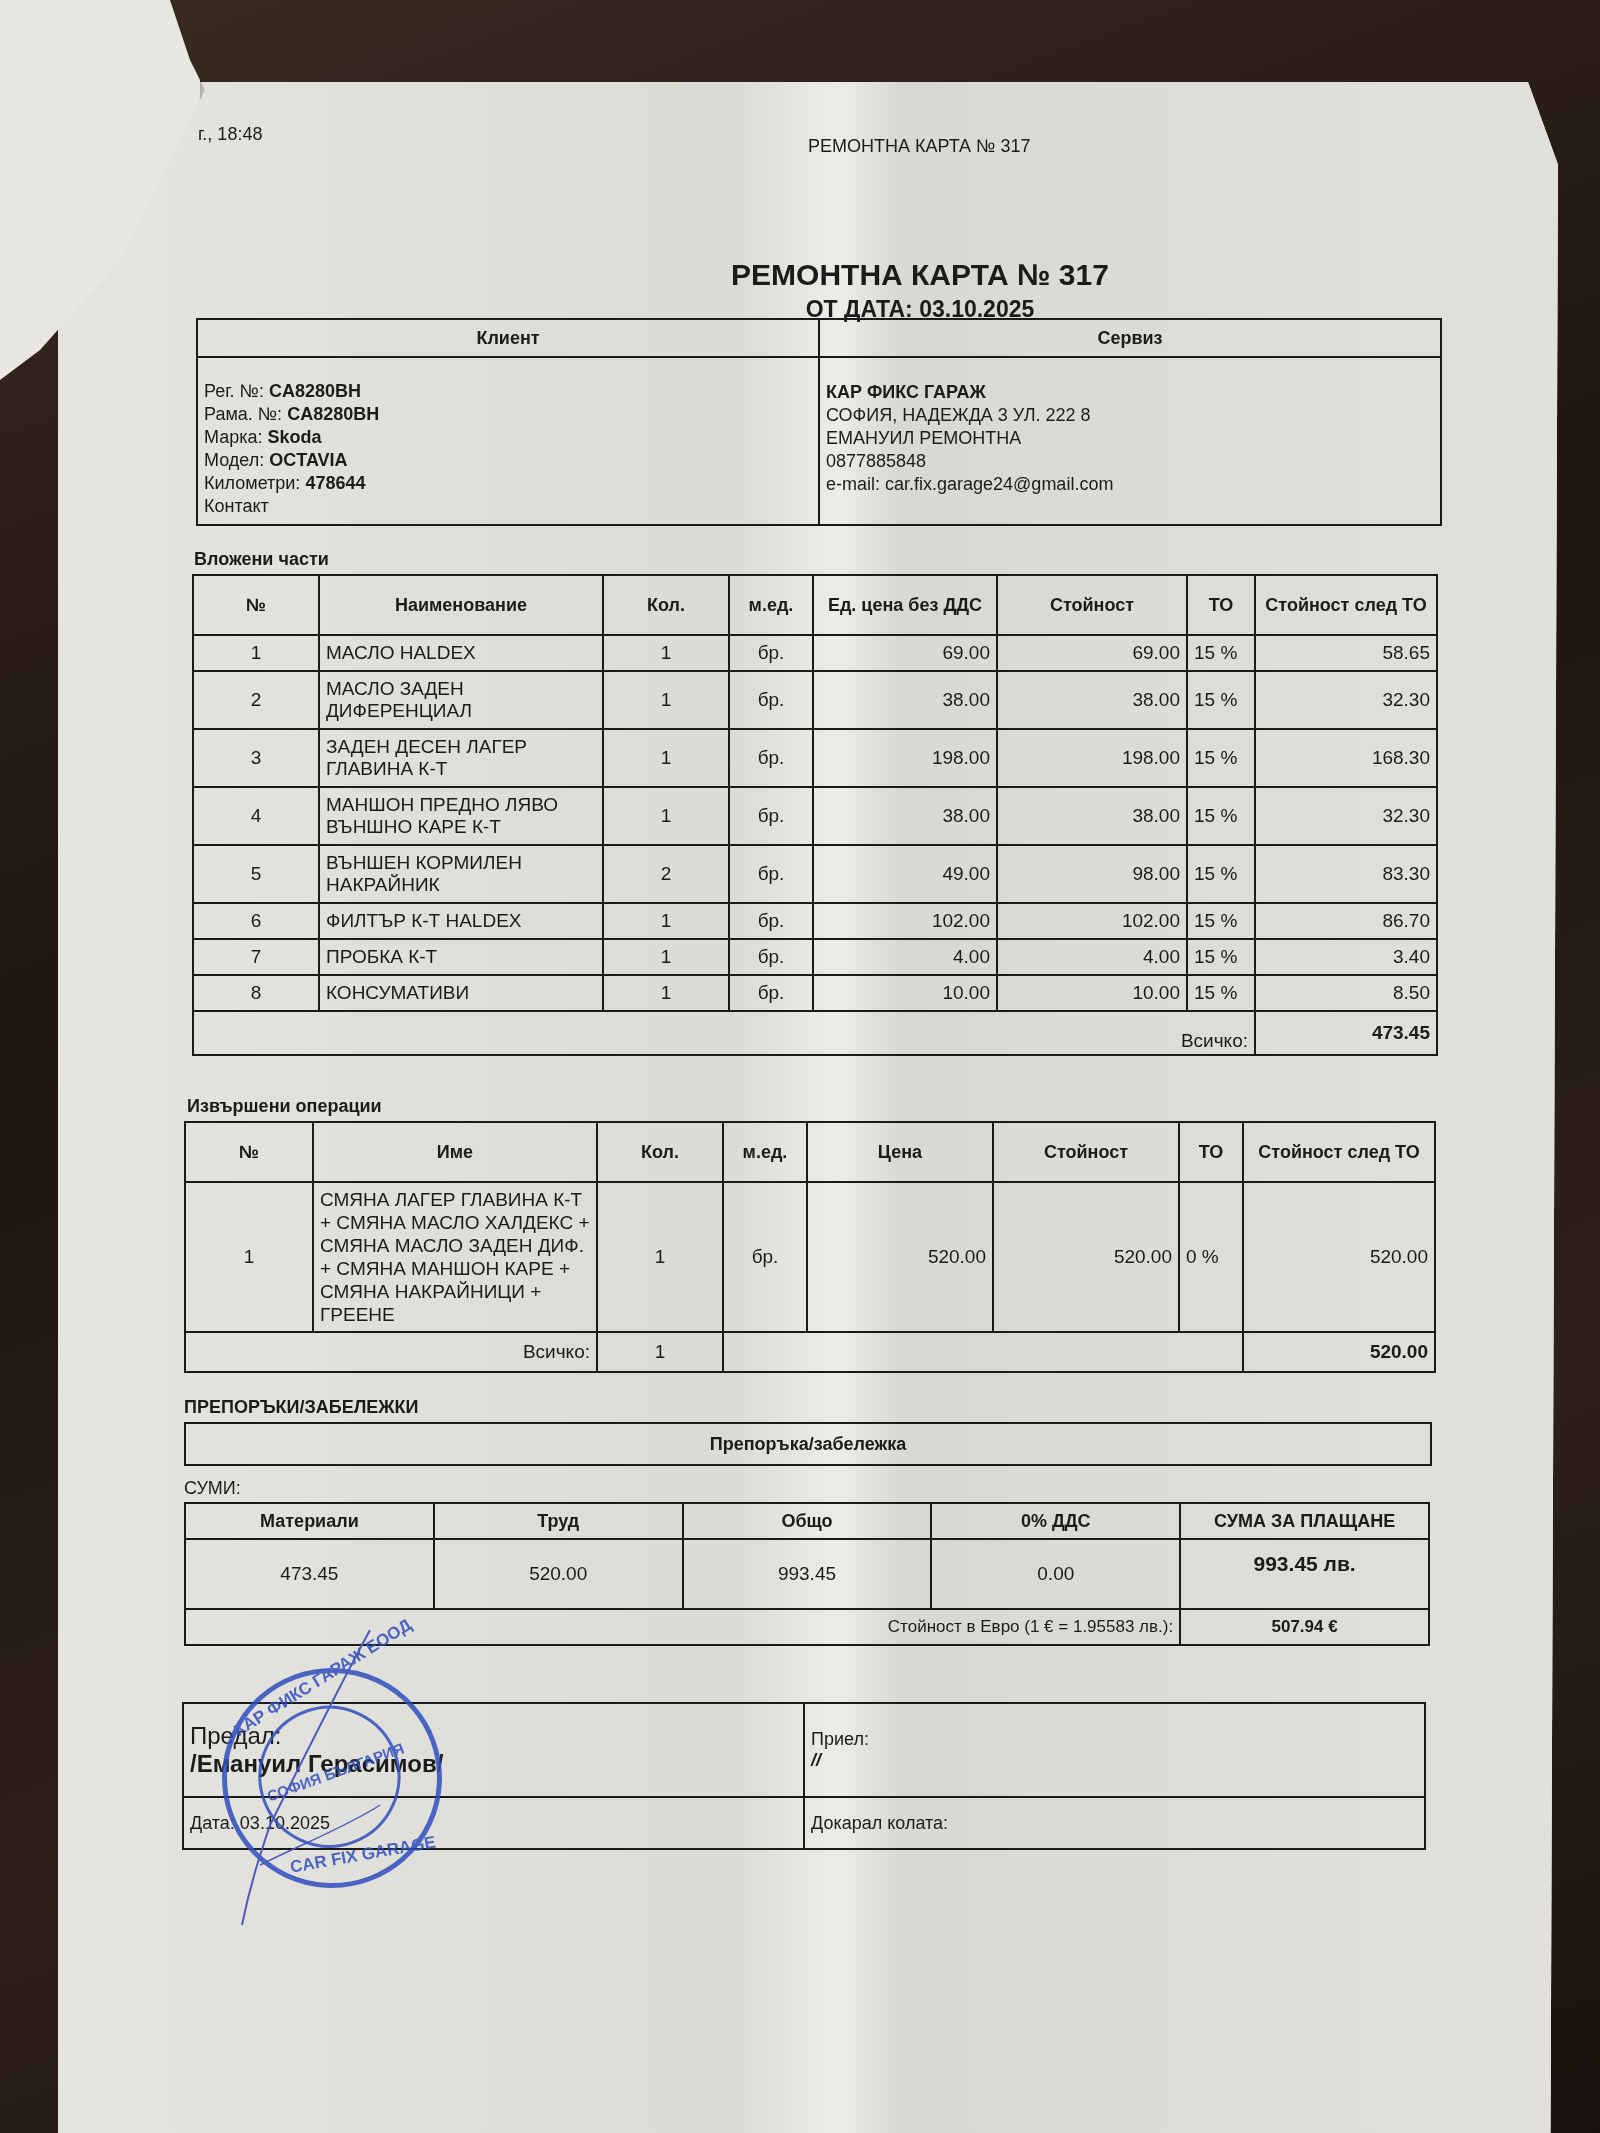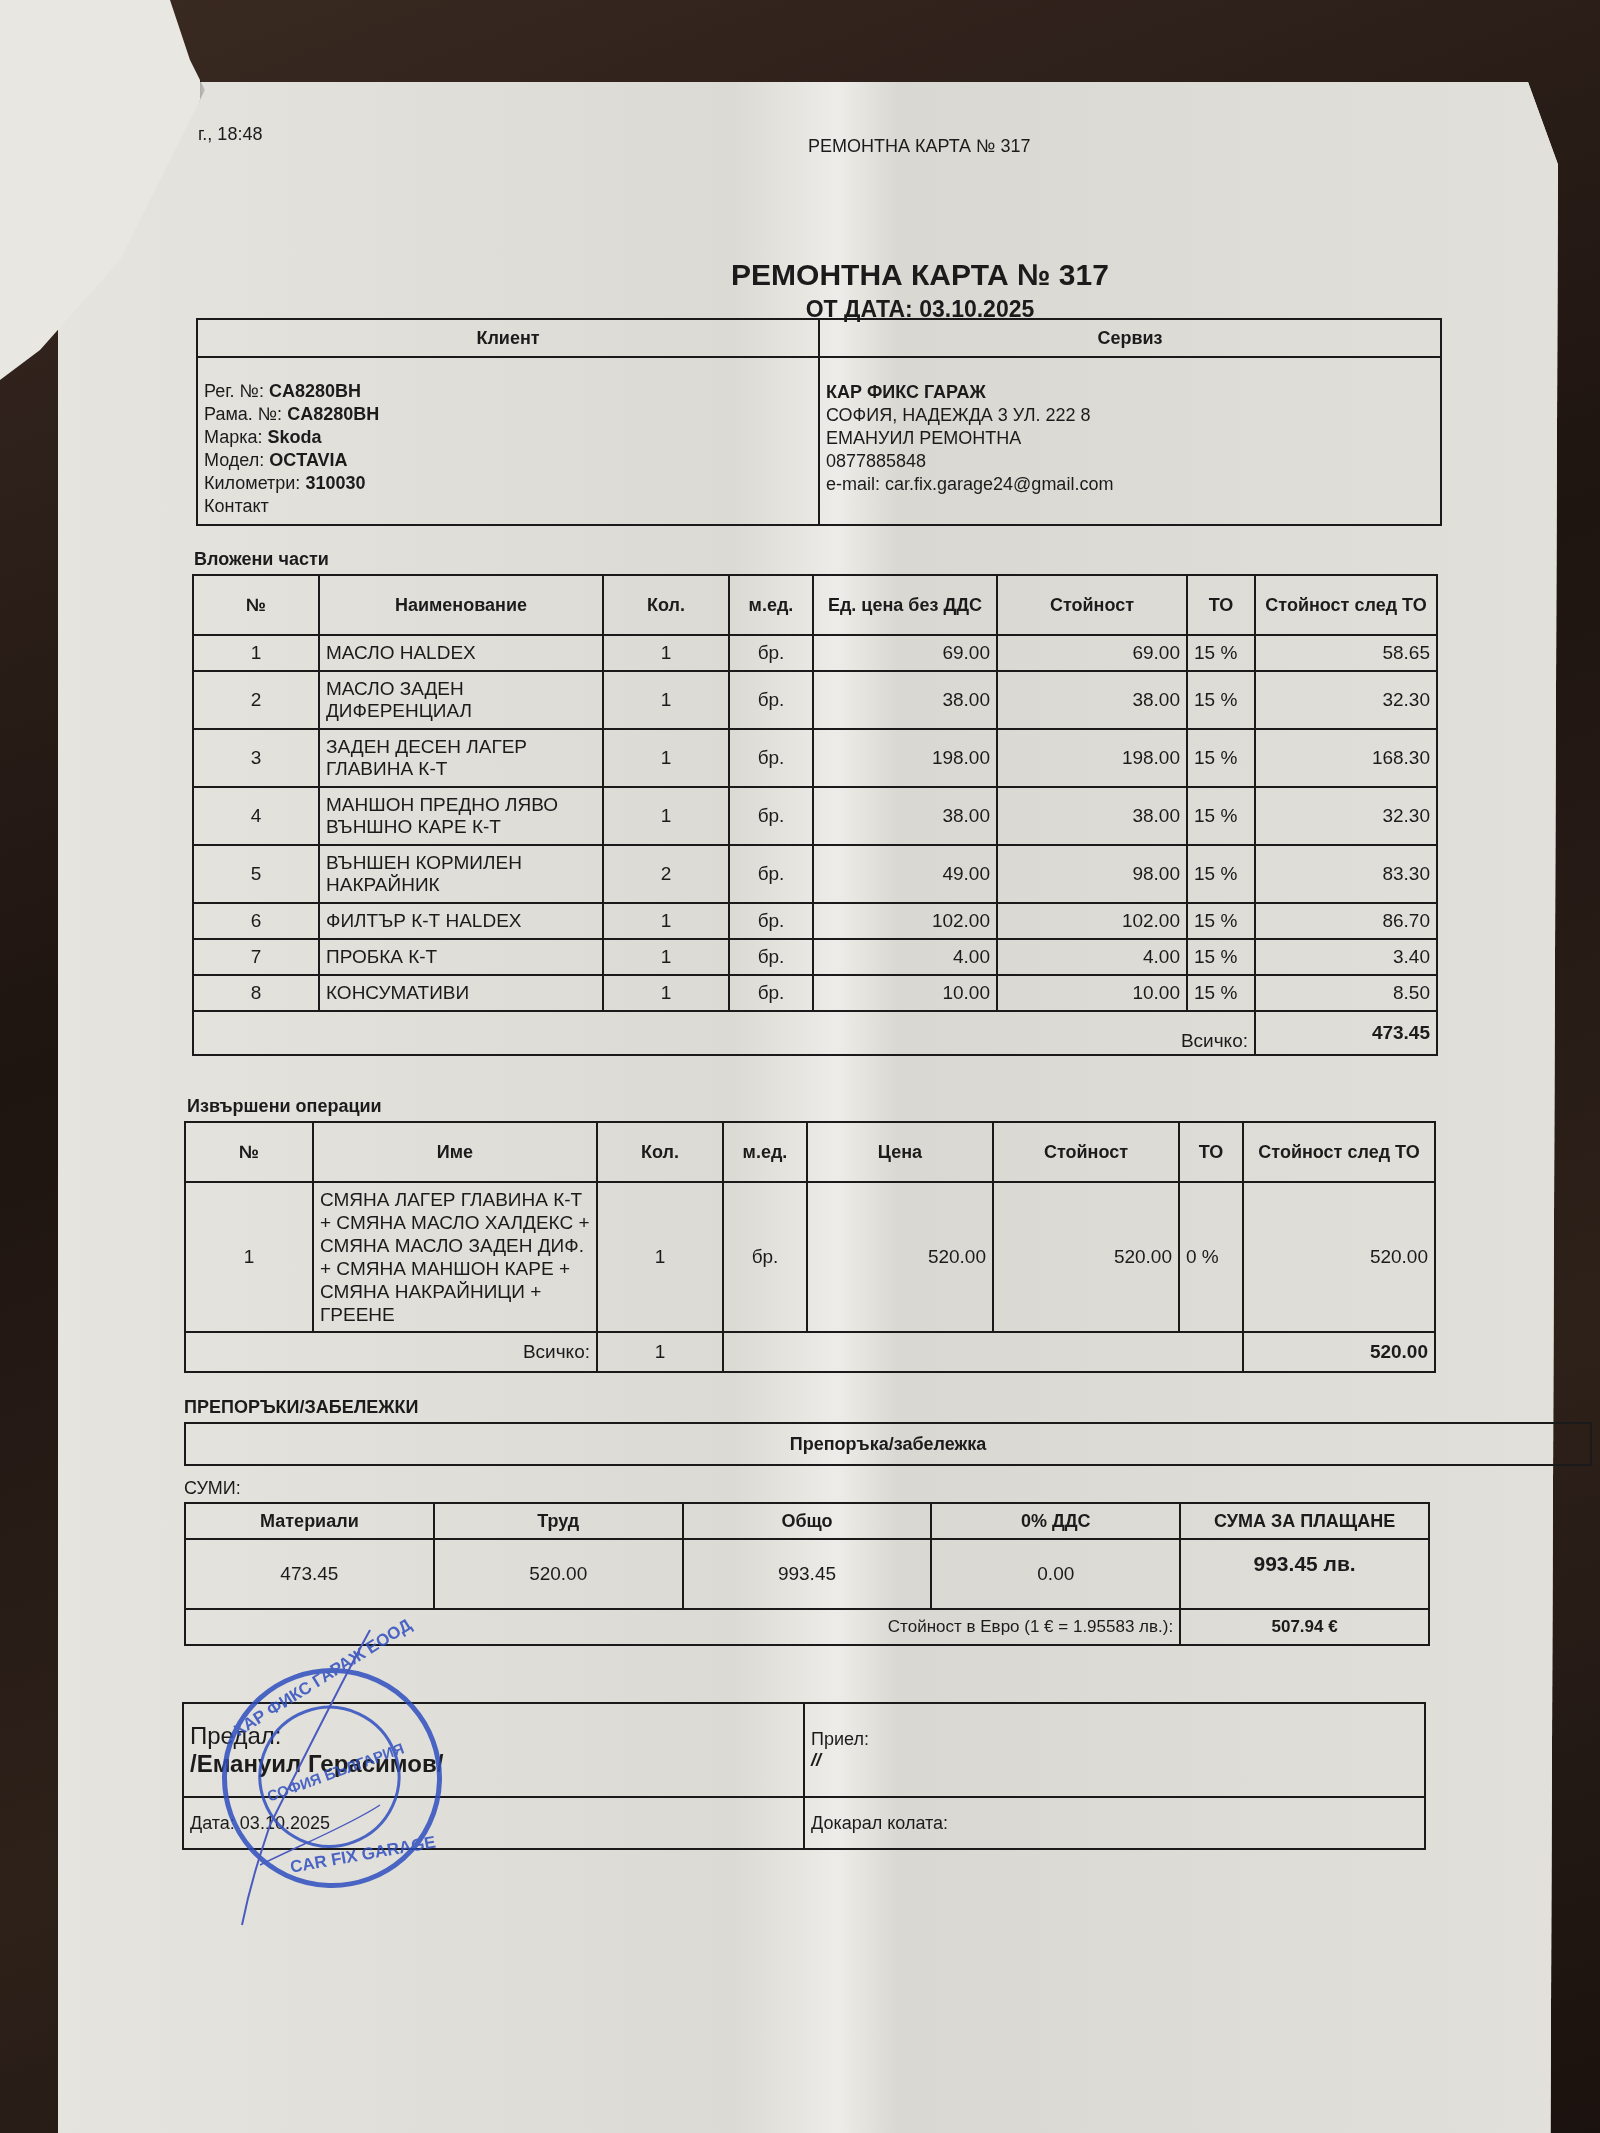--- a/index.html
+++ b/index.html
@@ -63,21 +63,21 @@
       <tr>
     <th style="width:50%;height:32px;">Клиент</th>
     <th style="height:32px;">Сервиз</th>
   </tr>
   <tr>
     <td style="height:158px;vertical-align:bottom;padding-bottom:6px;">
       <div class="info-line"><span>Рег. №:</span> <b>CA8280BH</b></div>
       <div class="info-line"><span>Рама. №:</span> <b>CA8280BH</b></div>
       <div class="info-line"><span>Марка:</span> <b>Skoda</b></div>
       <div class="info-line"><span>Модел:</span> <b>OCTAVIA</b></div>
-      <div class="info-line"><span>Километри:</span> <b>310030</b></div>
+      <div class="info-line"><span>Километри:</span> <b>478644</b></div>
       <div class="info-line">Контакт</div>
     </td>
     <td style="vertical-align:bottom;padding-bottom:28px;">
       <div class="info-line bold">КАР ФИКС ГАРАЖ</div>
       <div class="info-line">СОФИЯ, НАДЕЖДА 3 УЛ. 222 8</div>
       <div class="info-line">ЕМАНУИЛ РЕМОНТНА</div>
       <div class="info-line">0877885848</div>
       <div class="info-line">e-mail: car.fix.garage24@gmail.com</div>
     </td>
   </tr>
@@ -214,21 +214,21 @@
     <tr style="height:40px;">
       <td colspan="2" class="num">Всичко:</td>
       <td class="ctr">1</td>
       <td colspan="4"></td>
       <td class="num bold">520.00</td>
     </tr>
   </tbody>
 </table>
 
 <div class="abs section-label" style="left:184px;top:1397px;">ПРЕПОРЪКИ/ЗАБЕЛЕЖКИ</div>
-<table class="doc" style="left:184px;top:1422px;width:1408px;">
+<table class="doc" style="left:184px;top:1422px;width:1248px;">
   <tbody>
       <tr>
         <th style="height:36px;">Препоръка/забележка</th>
       </tr>
 </tbody>
   </table>
 
 <div class="abs" style="left:184px;top:1478px;font-size:18px;">СУМИ:</div>
 <table class="doc" style="left:184px;top:1502px;width:1246px;">
   <tbody>

